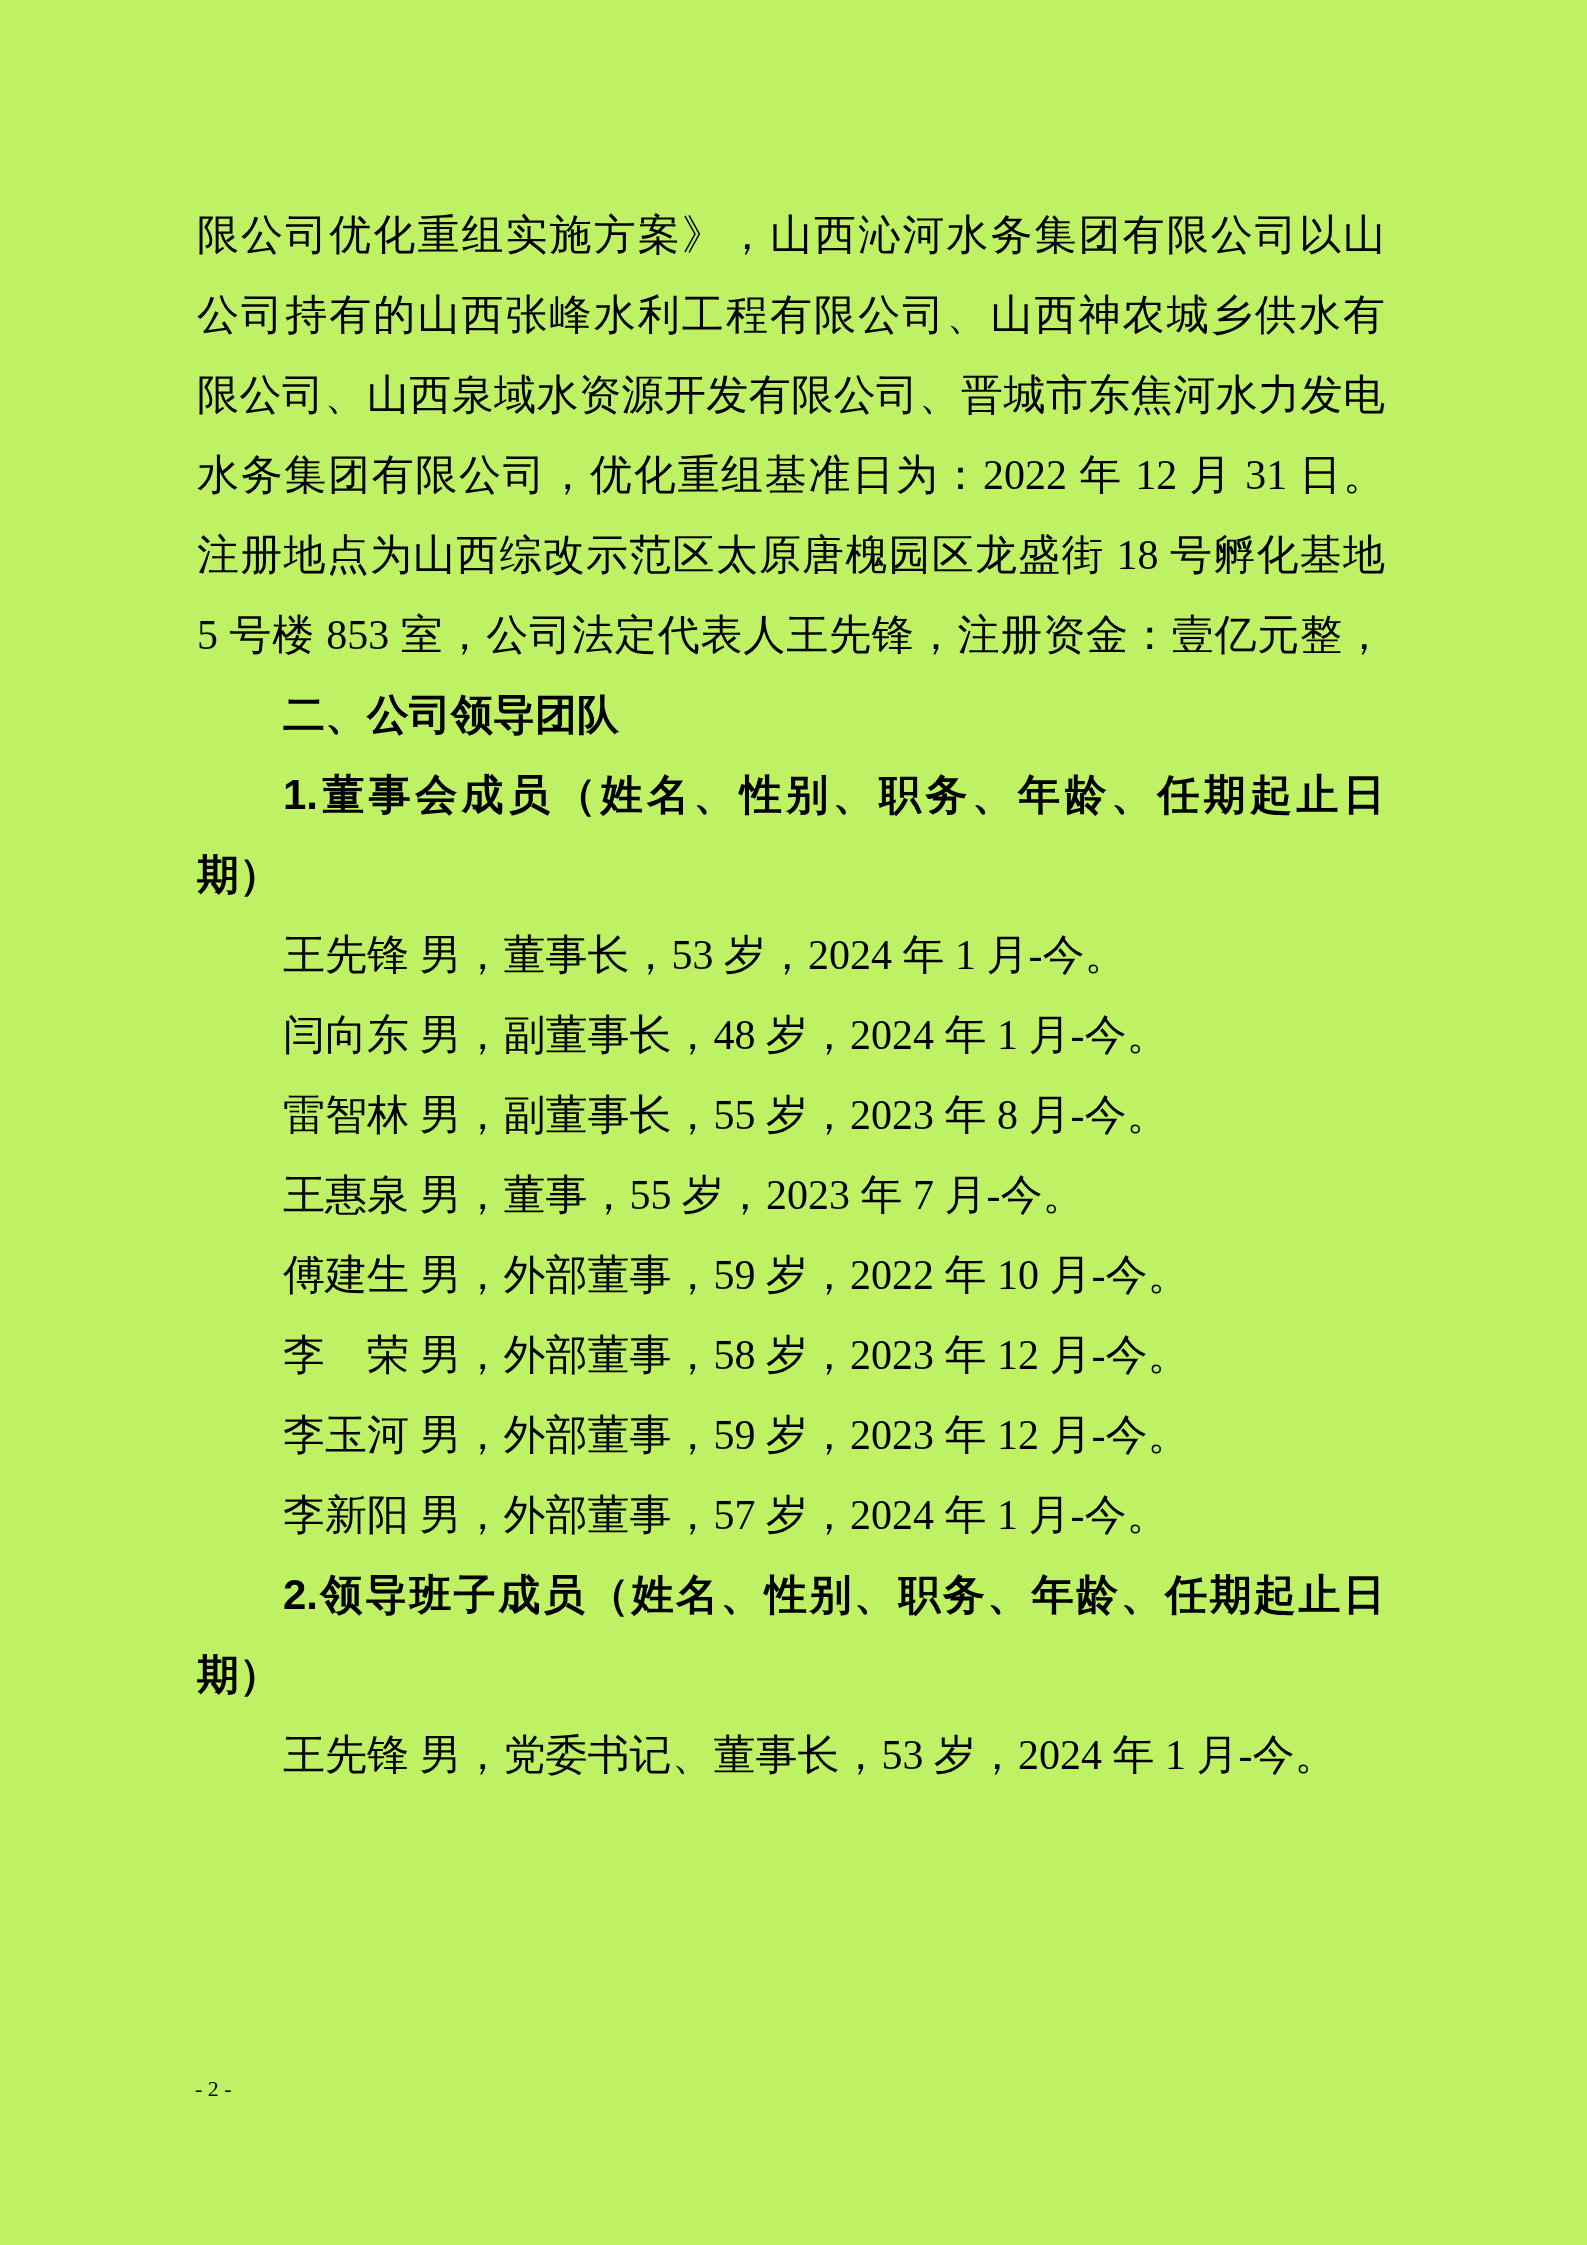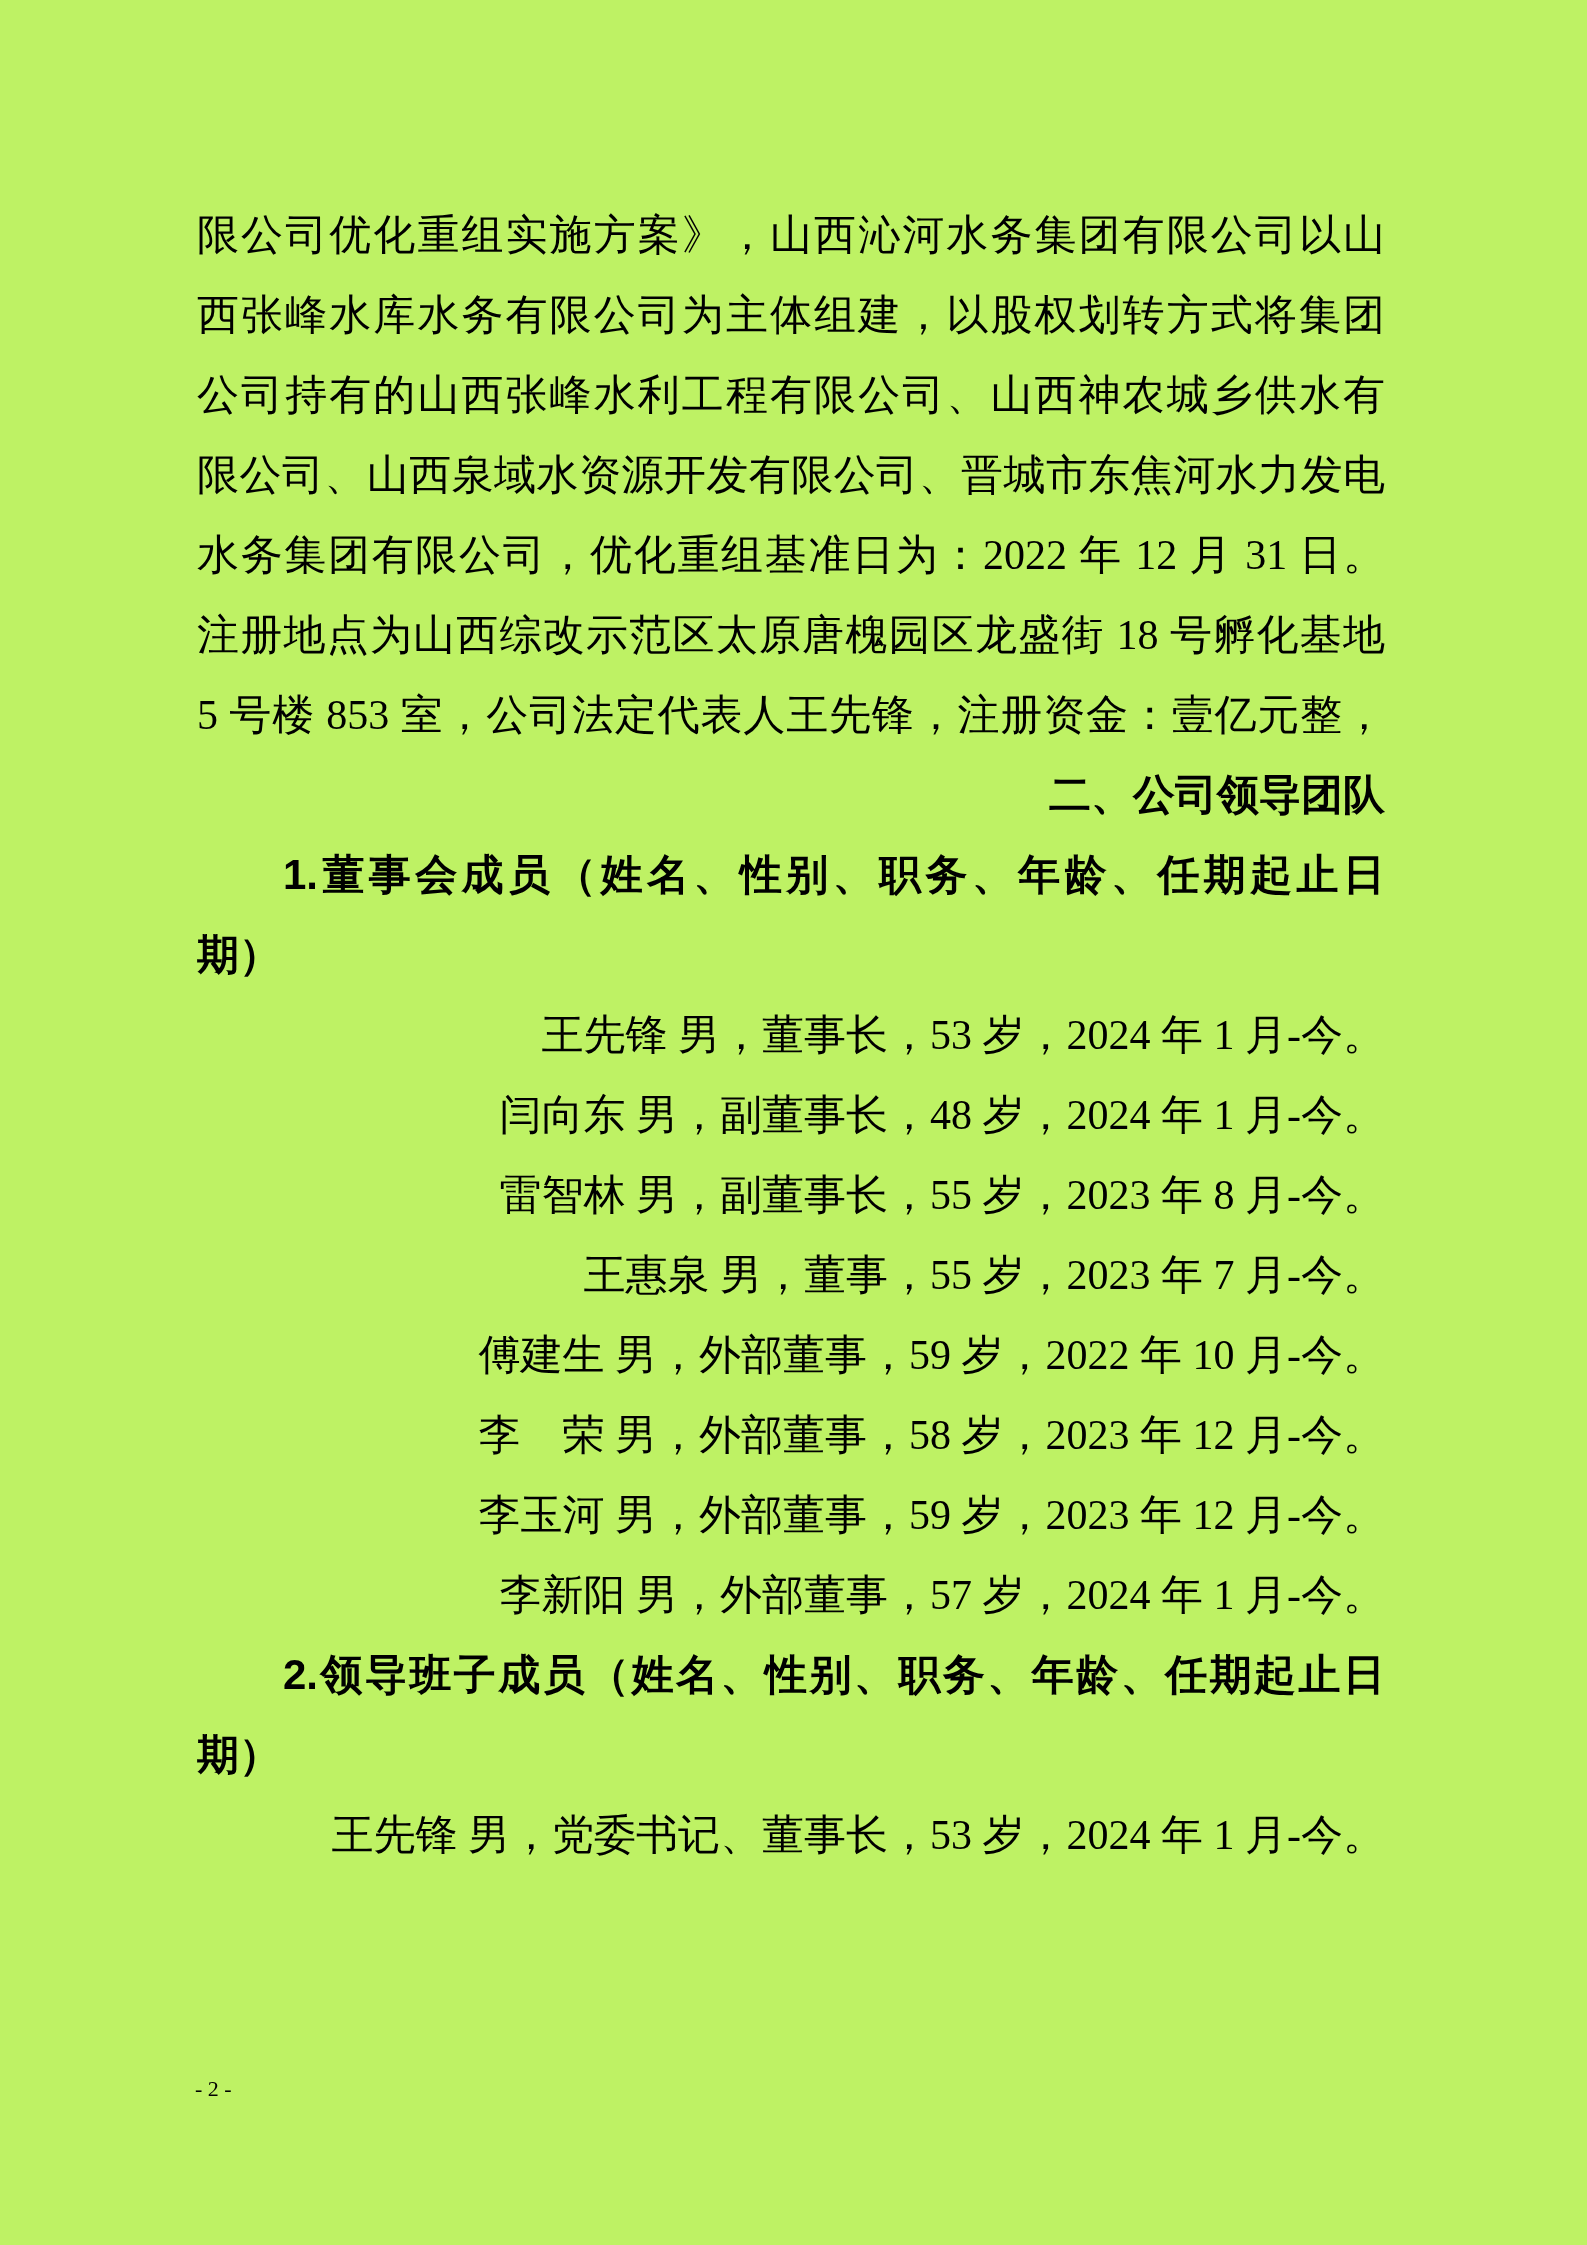--- a/index.html
+++ b/index.html
@@ -30,21 +30,20 @@
     text-align: left;
   }
   .just {
     white-space: normal;
     text-align: justify;
     text-align-last: justify;
     overflow: hidden;
   }
   .ind {
     text-indent: 86px;
-    text-align: right;
   }
   .hei {
     font-family: "Liberation Sans", "DejaVu Sans", sans-serif;
     font-weight: 700;
   }
   .pagenum {
     position: absolute;
     left: 195px;
     top: 2076px;
     font-size: 22px;
@@ -53,21 +52,20 @@
     color: #000000;
   }
 </style>
 </head>
 <body>
 
 <div class="page">
   <div class="text-block">
 
     <div class="ln just">限公司优化重组实施方案》，山西沁河水务集团有限公司以山</div>
-    <div class="ln just">西张峰水库水务有限公司为主体组建，以股权划转方式将集团</div>
     <div class="ln just">公司持有的山西张峰水利工程有限公司、山西神农城乡供水有</div>
     <div class="ln just">限公司、山西泉域水资源开发有限公司、晋城市东焦河水力发电</div>
     <div class="ln just">水务集团有限公司，优化重组基准日为：2022 年 12 月 31 日。</div>
     <div class="ln just">注册地点为山西综改示范区太原唐槐园区龙盛街 18 号孵化基地</div>
     <div class="ln just">5 号楼 853 室，公司法定代表人王先锋，注册资金：壹亿元整，</div>
 
     <div class="ln hei ind">二、公司领导团队</div>
 
     <div class="ln hei ind just">1.董事会成员（姓名、性别、职务、年龄、任期起止日</div>
     <div class="ln hei">期）</div>

